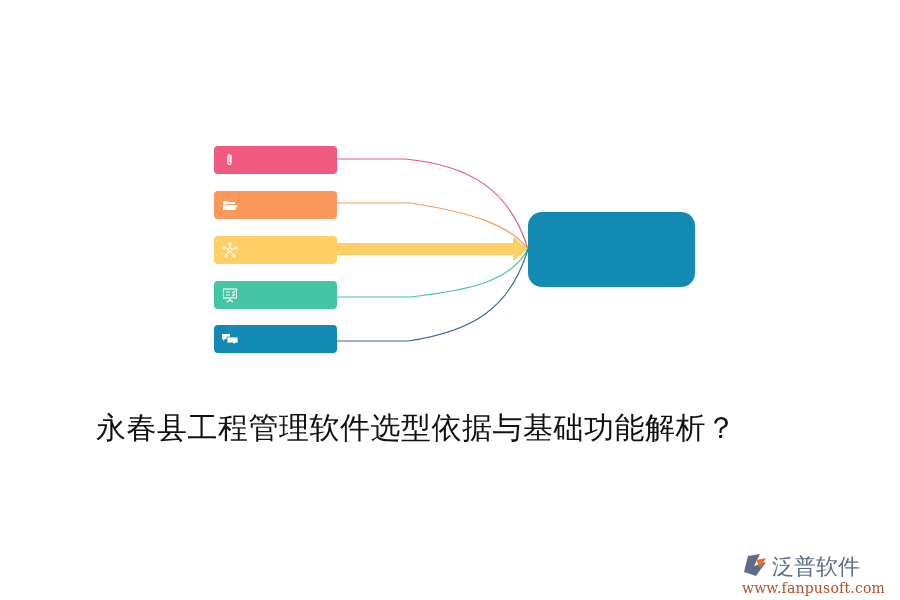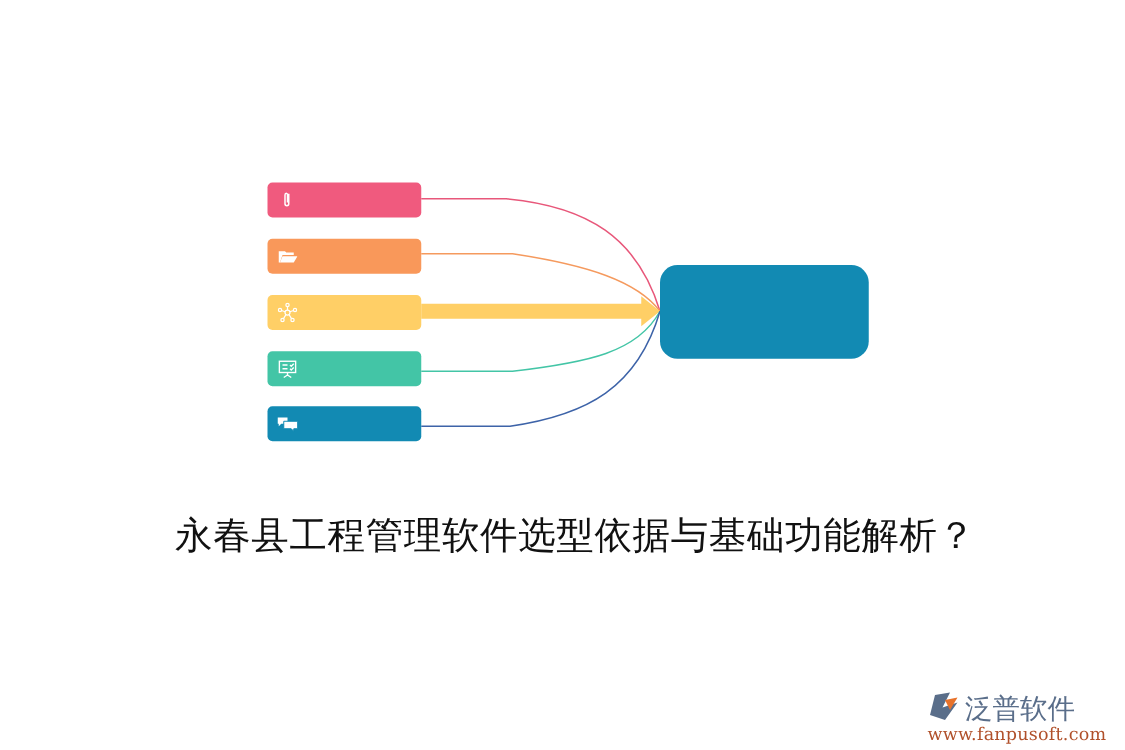--- a/index.html
+++ b/index.html
@@ -1,21 +1,21 @@
 <!DOCTYPE html>
 <html><head>
 <meta charset="utf-8">
 <style>
   html, body { margin:0; padding:0; background:#ffffff; }
   body { width:900px; height:600px; position:relative; overflow:hidden; font-family:"DejaVu Serif", serif; }
   .node { position:absolute; left:214px; width:123px; height:28px; border-radius:4px; }
   .node .icon { position:absolute; left:8px; top:6px; width:16px; height:16px; }
   .center { position:absolute; left:528px; top:212px; width:167px; height:75px; border-radius:14px; background:#128ab3; }
   svg.links { position:absolute; left:0; top:0; }
-  .title { position:absolute; left:96px; top:408px; font-size:30px; color:#111; letter-spacing:0.5px; white-space:nowrap; font-family:"DejaVu Serif", serif;margin-left:44px; }
+  .title { position:absolute; left:96px; top:408px; font-size:30px; color:#111; letter-spacing:0.5px; white-space:nowrap; font-family:"DejaVu Serif", serif; }
   .logo { position:absolute; left:738px; top:552px; width:130px; height:44px; }
   .logo .brand { position:absolute; left:34px; top:0; font-size:22px; color:#5a6e8a; font-family:"DejaVu Sans", sans-serif; }
   .logo .url { position:absolute; left:4px; top:28px; font-size:14px; color:#b0502a; font-family:"DejaVu Serif", serif; letter-spacing:0.2px; }
 </style>
 </head>
 <body>
 
 <svg class="links" width="900" height="600">
   <path d="M337 159 L405 159 C470 165 510 190 528 249" fill="none" stroke="#e8577a" stroke-width="1.2"></path>
   <path d="M337 203 L410 203 C470 212 510 225 528 249" fill="none" stroke="#f59a5e" stroke-width="1.2"></path>

